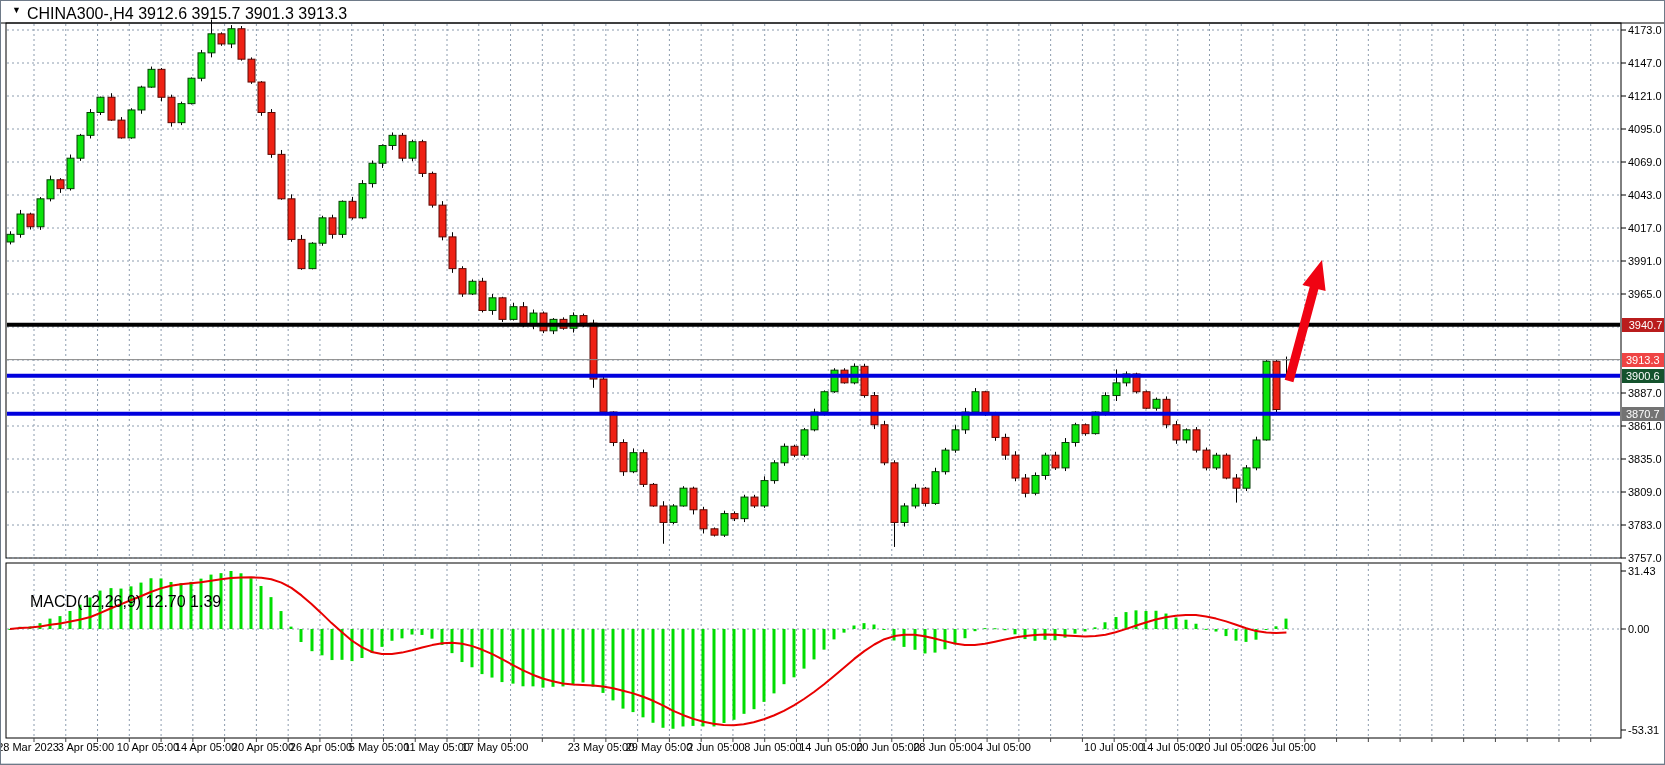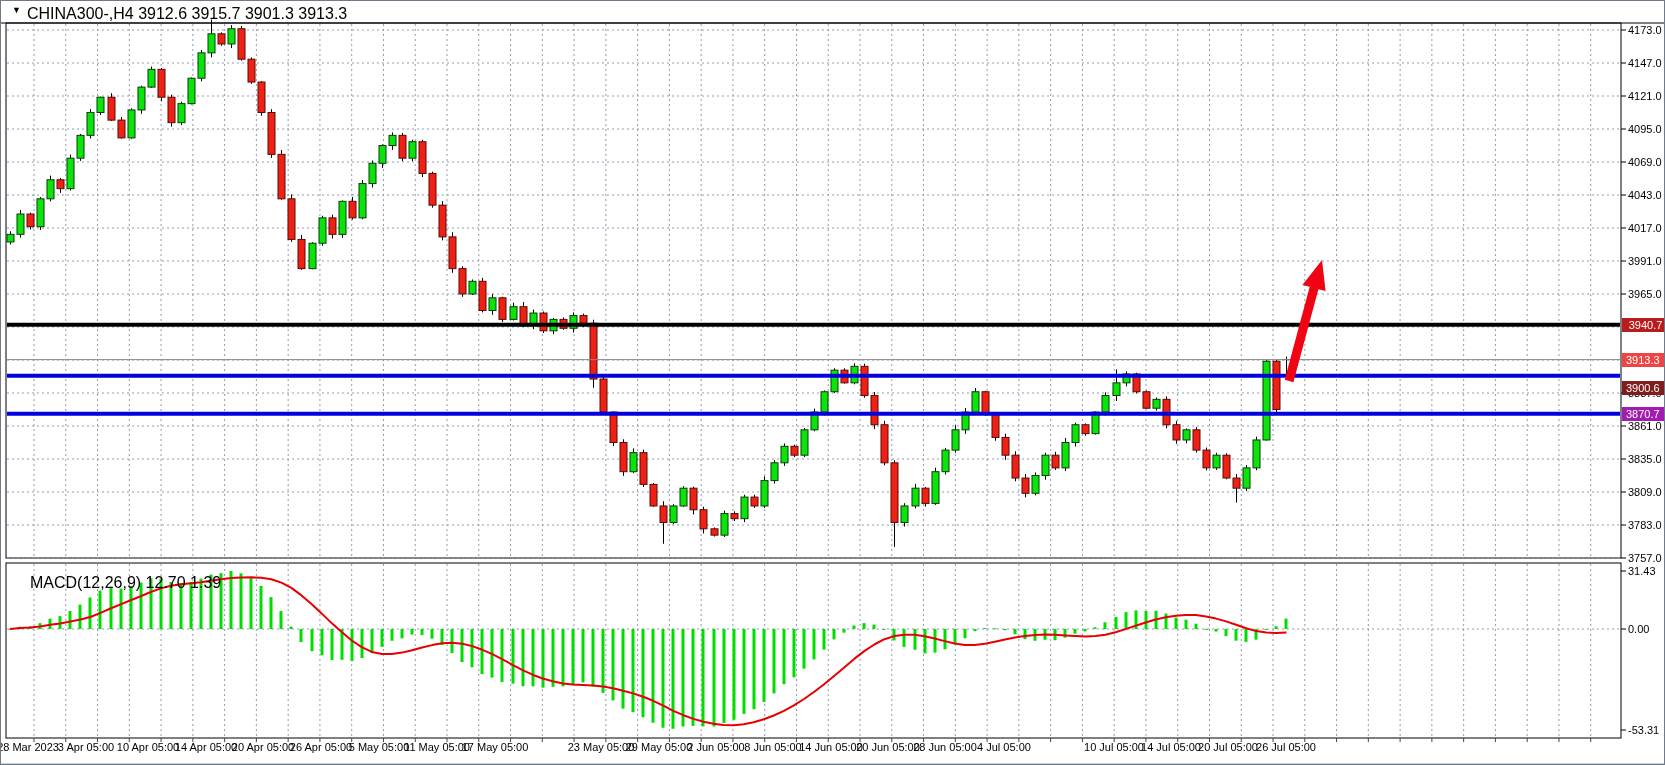--- a/index.html
+++ b/index.html
@@ -2,21 +2,21 @@
 <html><head>
 <meta charset="utf-8">
 <style>
   html,body{margin:0;padding:0;background:#e8e8e8;}
   #app{position:relative;width:1665px;height:765px;background:#ffffff;
        font-family:"Liberation Sans",sans-serif;border:1px solid #6e7a88;box-sizing:border-box;overflow:hidden;}
   #chart-svg{position:absolute;left:0;top:0;}
   .ovl{position:absolute;font-size:16px;color:#000;white-space:nowrap;}
   #title-bar{left:26px;top:4px;}
   #dd-icon{left:11px;top:4px;font-size:9px;color:#000;}
-  #macd-label{left:8px;top:573px;padding-left:21px;}
+  #macd-label{left:8px;top:592px;padding-left:21px;}
   .px-label{position:absolute;left:1621px;width:43px;height:14px;font-size:11px;color:#fff;
             line-height:14px;padding-left:4px;box-sizing:border-box;}
 </style>
 </head>
 <body>
 
 <div id="app">
   <svg id="chart-svg" width="1665" height="765">
       <g>
         <rect x="5" y="22" width="1615" height="535" fill="#fff" stroke="#000"></rect>
@@ -650,15 +650,15 @@
         <rect x="1283.5" y="617.6074570676717" width="3" height="10.392542932328297" fill="#00dd00"></rect>
         <polyline points="9.0,628.0 19.1,626.9 29.1,626.4 39.2,625.4 49.2,623.8 59.3,622.4 69.3,620.6 79.4,618.5 89.4,616.0 99.5,611.8 109.5,607.5 119.6,603.3 129.6,599.2 139.7,595.2 149.7,591.0 159.8,587.4 169.8,584.8 179.9,583.2 189.9,582.3 200.0,581.2 210.0,579.7 220.1,578.2 230.1,576.9 240.2,576.4 250.2,576.3 260.3,576.8 270.3,578.3 280.4,581.6 290.4,586.9 300.5,594.4 310.5,603.1 320.6,612.4 330.6,622.1 340.7,631.1 350.7,639.5 360.8,646.2 370.8,650.9 380.9,653.1 390.9,653.0 401.0,651.6 411.0,649.3 421.1,646.5 431.1,644.1 441.2,642.3 451.2,641.8 461.3,642.8 471.3,645.1 481.4,648.8 491.4,653.1 501.5,658.4 511.5,663.8 521.6,669.1 531.6,673.7 541.7,677.5 551.7,680.3 561.8,682.4 571.8,683.5 581.9,684.1 591.9,684.6 602.0,685.6 612.0,687.2 622.1,689.7 632.1,692.4 642.2,695.8 652.2,699.8 662.3,704.7 672.3,709.8 682.4,714.2 692.4,717.9 702.5,720.8 712.5,722.8 722.6,724.0 732.6,724.3 742.7,723.3 752.7,721.2 762.8,718.2 772.8,714.5 782.9,709.9 792.9,704.4 803.0,698.0 813.0,691.0 823.1,683.2 833.1,674.9 843.2,666.4 853.2,657.9 863.3,650.1 873.3,643.5 883.4,638.2 893.4,635.1 903.5,633.7 913.5,633.7 923.6,635.2 933.6,637.5 943.7,640.1 953.7,642.5 963.8,644.0 973.8,644.1 983.9,642.8 993.9,640.7 1004.0,638.5 1014.0,636.4 1024.1,634.9 1034.1,633.9 1044.2,633.4 1054.2,633.7 1064.3,634.4 1074.3,635.0 1084.4,635.4 1094.4,635.0 1104.5,633.7 1114.5,631.2 1124.6,628.1 1134.6,624.8 1144.7,621.5 1154.7,618.5 1164.8,616.3 1174.8,614.8 1184.9,613.9 1194.9,614.1 1205.0,615.4 1215.0,617.6 1225.1,620.4 1235.1,623.7 1245.2,627.2 1255.2,630.1 1265.3,631.4 1275.3,632.1 1285.4,631.5" fill="none" stroke="#e80000" stroke-width="2" stroke-linejoin="round"></polyline>
       </g>
       <path d="M 1292.4 381.2 L 1283.7 378.8 L 1308.7 285.8 L 1301.4 283.9 L 1321 259 L 1324.6 290.1 L 1317.4 288.2 Z" fill="#f00313"></path>
     </svg>
   <span id="dd-icon" class="ovl">▼</span>
   <div id="title-bar" class="ovl">CHINA300-,H4  3912.6 3915.7 3901.3 3913.3</div>
   <div id="macd-label" class="ovl">MACD(12,26,9) 12.70 1.39</div>
   <div class="px-label" id="pl0" style="top: 317px; background: #b91c1c; text-align: center;">3940.7</div>
   <div class="px-label" id="pl1" style="top: 352px; background: #ef4444;">3913.3</div>
-  <div class="px-label" id="pl2" style="top: 368px; background: #7f1d1d; margin-top: 12px;">3900.6</div>
-  <div class="px-label" id="pl3" style="top: 406px; background: #a21caf;">3870.7</div>
+  <div class="px-label" id="pl2" style="top: 368px; background: #14532d;">3900.6</div>
+  <div class="px-label" id="pl3" style="top: 406px; background: #737373;">3870.7</div>
 </div>
 
 </body></html>

